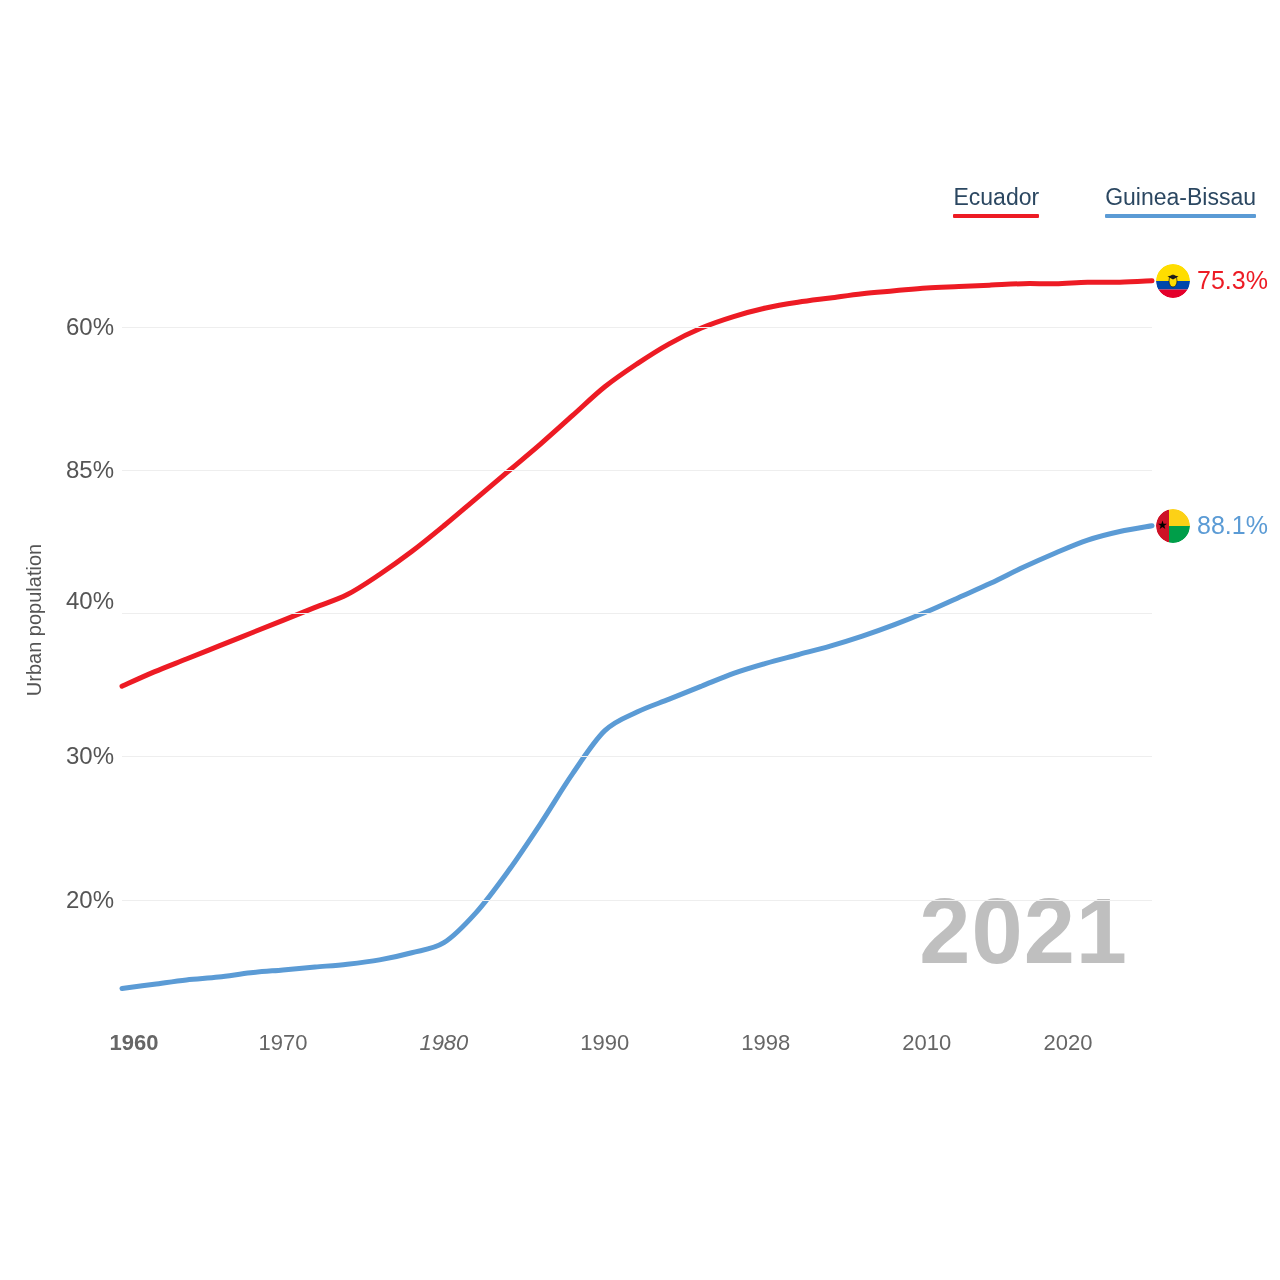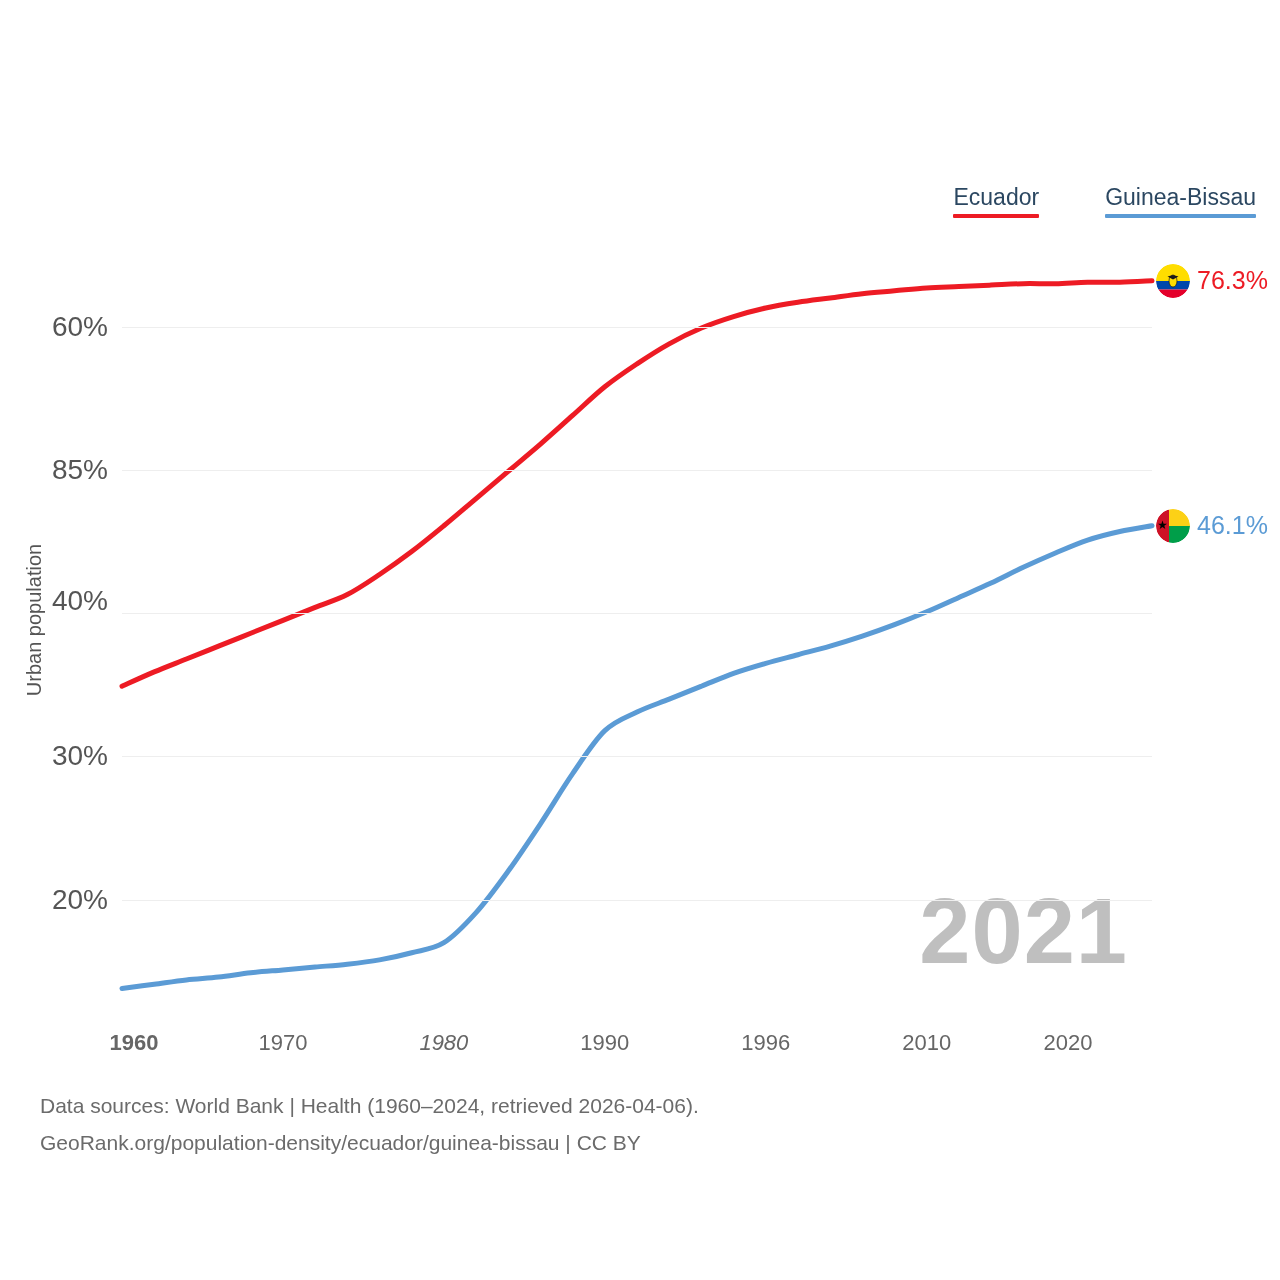--- a/index.html
+++ b/index.html
@@ -72,23 +72,23 @@
   .gridline {
     position: absolute;
     left: 0;
     width: 100%;
     height: 1px;
     background: #eeeeee;
   }
   .ytick {
     position: absolute;
     right: 100%;
-    margin-right: 14px;
+    margin-right: 8px;
     transform: translateY(-50%);
-    font-size: 28px;
+    font-size: 24px;
     color: #555555;
     white-space: nowrap;
   }
   .xtick {
     position: absolute;
     top: 100%;
     margin-top: 30px;
     transform: translateX(-50%);
     font-size: 22px;
     color: #666666;
@@ -191,57 +191,53 @@
       <div class="gridline" style="top: 358.173px;"></div>
       <div class="ytick" style="top: 346px;">40%</div>
       <div class="gridline" style="top: 214.904px;"></div>
       <div class="ytick" style="top: 214.904px;">85%</div>
       <div class="gridline" style="top: 71.6346px;"></div>
       <div class="ytick" style="top: 71.6346px;">60%</div>
       <div class="xtick" style="left: 12px; font-weight: bold;">1960</div>
       <div class="xtick" style="left: 160.938px;">1970</div>
       <div class="xtick" style="left: 321.875px; font-style: italic;">1980</div>
       <div class="xtick" style="left: 482.812px;">1990</div>
-      <div class="xtick" style="left: 643.75px;">1996</div>
+      <div class="xtick" style="left: 643.75px;">1998</div>
       <div class="xtick" style="left: 804.688px;">2010</div>
       <div class="xtick" style="left: 946px;">2020</div>
     </div>
 
   <div id="endpoints-layer">
       <div class="endpoint" style="left: 1156px; top: 280.788px;">
         <span class="flag-badge">
     <svg viewBox="0 0 34 34" width="34" height="34">
       <clipPath id="ecClip">
               <circle cx="17" cy="17" r="17"></circle>
             </clipPath>
       <g clip-path="url(#ecClip)">
         <rect x="0" y="0" width="34" height="17" fill="#FFDD00"></rect>
         <rect x="0" y="17" width="34" height="8.5" fill="#0047AB"></rect>
         <rect x="0" y="25.5" width="34" height="8.5" fill="#E4002B"></rect>
         <ellipse cx="17" cy="17" rx="4" ry="6" fill="#FFDD00" stroke="#1a1a1a" stroke-width="0.7"></ellipse>
         <path d="M11.5 12.5 L17 15.5 L22.5 12.5 L17 11 Z" fill="#1a1a1a"></path>
       </g>
     </svg></span>
-        <span class="end-value" style="color: rgb(237, 27, 36);">76.3%</span>
+        <span class="end-value" style="color: rgb(237, 27, 36);">75.3%</span>
       </div>
       <div class="endpoint" style="left: 1156px; top: 525.779px;">
         <span class="flag-badge">
     <svg viewBox="0 0 34 34" width="34" height="34">
       <clipPath id="gwClip">
               <circle cx="17" cy="17" r="17"></circle>
             </clipPath>
       <g clip-path="url(#gwClip)">
         <rect x="0" y="0" width="13" height="34" fill="#CE1126"></rect>
         <rect x="13" y="0" width="21" height="17" fill="#FCD116"></rect>
         <rect x="13" y="17" width="21" height="17" fill="#009E49"></rect>
         <path d="M6.5 11.6 L7.6 14.8 L11 14.8 L8.3 16.8 L9.3 20 L6.5 18 L3.7 20 L4.7 16.8 L2 14.8 L5.4 14.8 Z" fill="#000"></path>
       </g>
     </svg></span>
-        <span class="end-value" style="color: rgb(91, 155, 213);">46.1%</span>
+        <span class="end-value" style="color: rgb(91, 155, 213);">88.1%</span>
       </div>
     </div>
 
-  <div class="footer">
-    <div>Data sources: World Bank | Health (1960–2024, retrieved 2026-04-06).</div>
-    <div>GeoRank.org/population-density/ecuador/guinea-bissau | CC BY</div>
-  </div>
 
 </div>
 
 </body></html>

